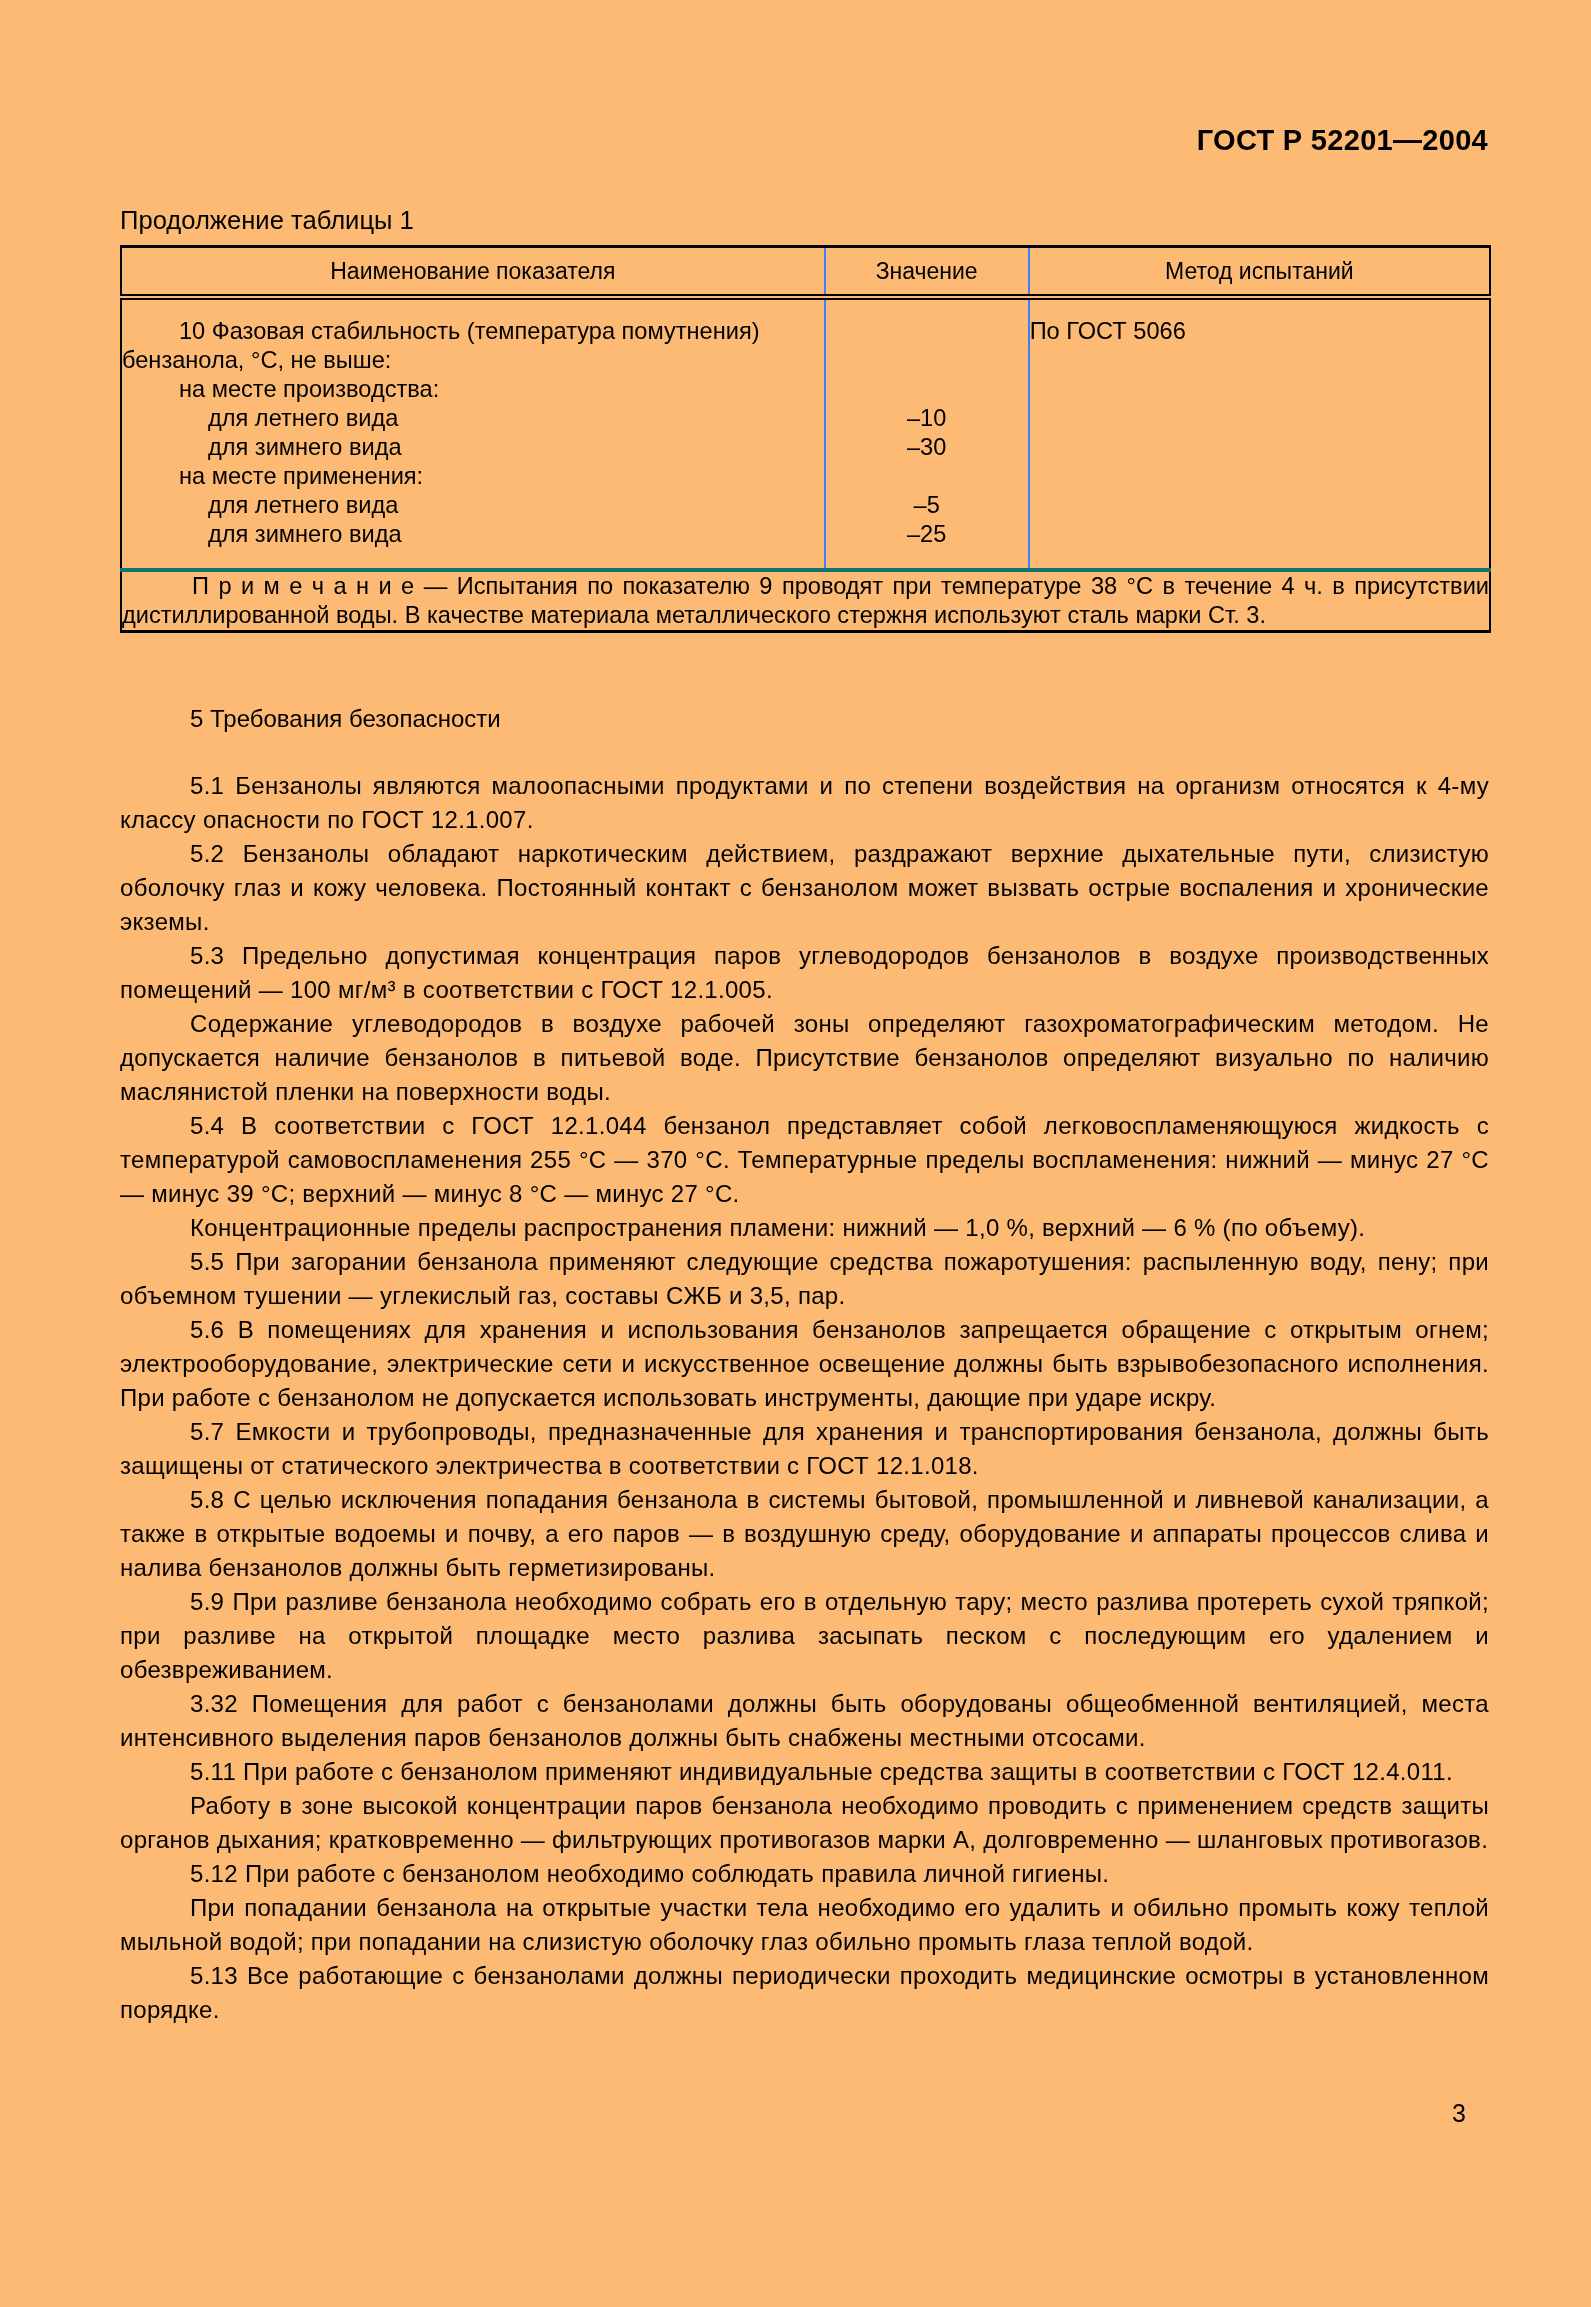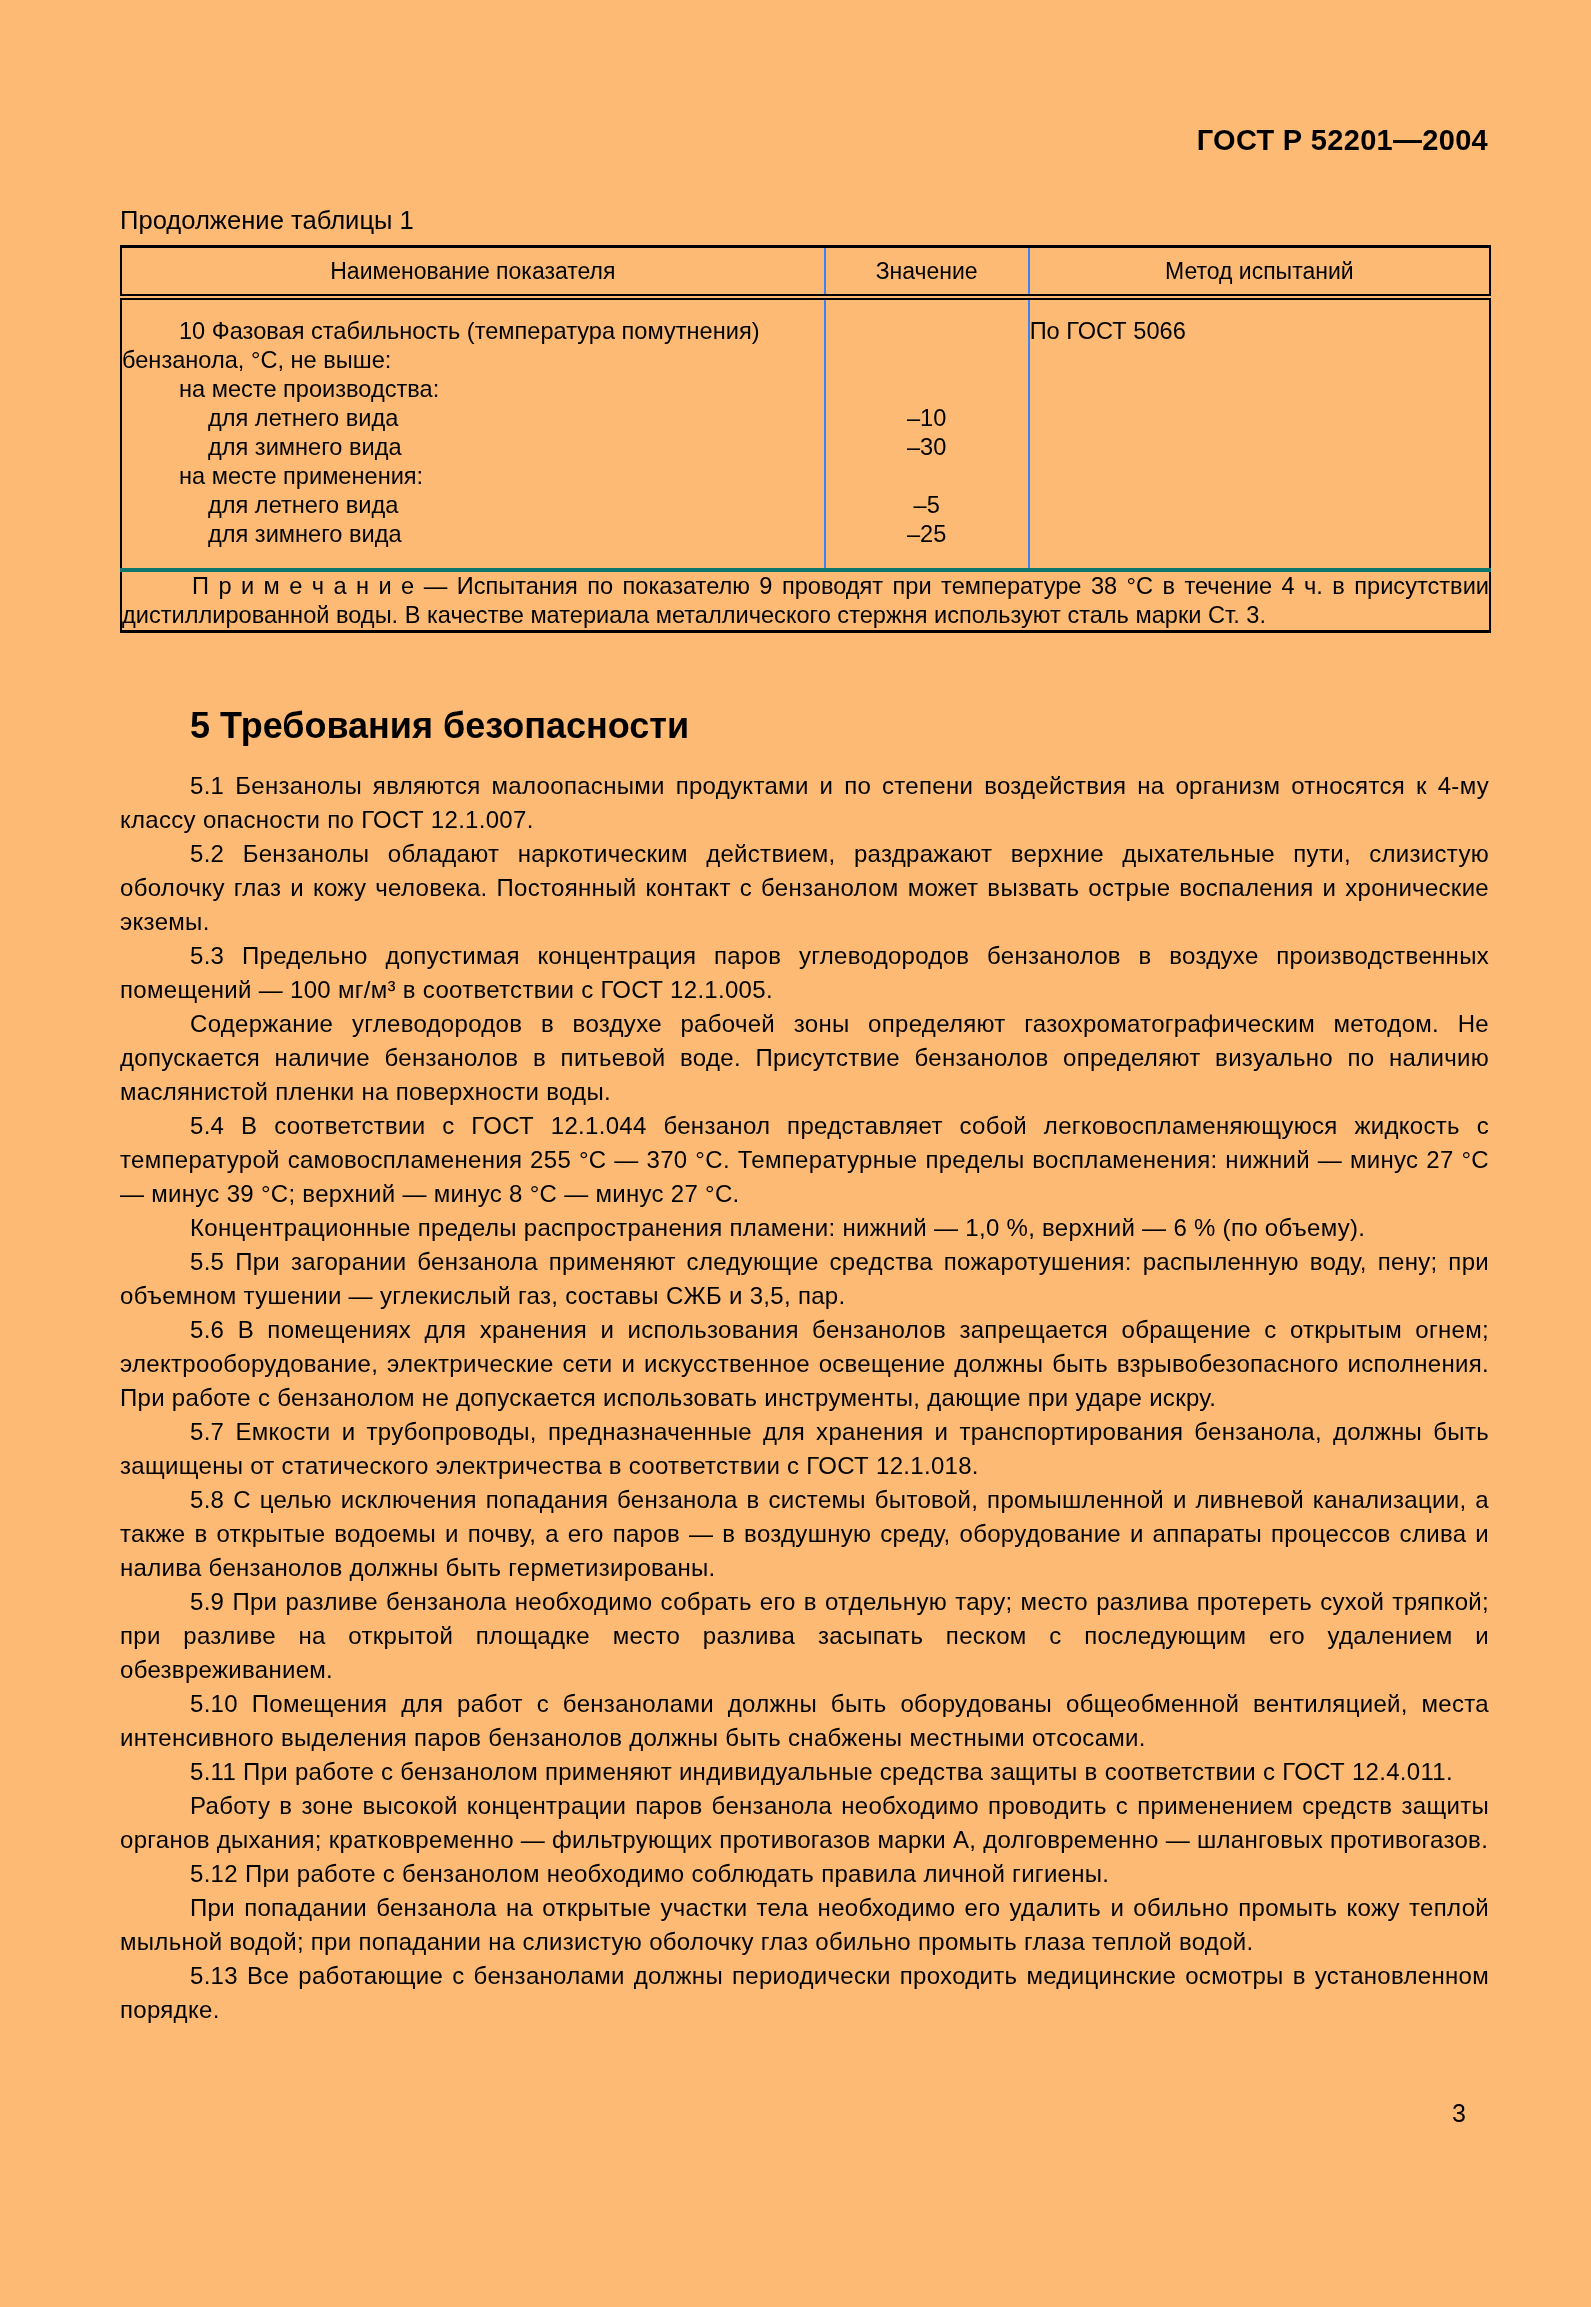--- a/index.html
+++ b/index.html
@@ -67,22 +67,22 @@
     font-size: 23px;
     line-height: 31px;
     text-align: justify;
     text-indent: 70px;
     padding: 10.8px 16px 19px 16px;
   }
   .section-heading {
     position: absolute;
     top: 705px;
     left: 190px;
-    font-size: 36px;
-    font-weight: bold;
+    font-size: 24px;
+    font-weight: normal;
     white-space: nowrap;
   }
   .body-text {
     position: absolute;
     top: 769px;
     left: 120px;
     width: 1369px;
     font-size: 24px;
     line-height: 34px;
     letter-spacing: 0.3px;
@@ -177,21 +177,21 @@
     <p>5.2 Бензанолы обладают наркотическим действием, раздражают верхние дыхательные пути, слизис­тую оболочку глаз и кожу человека. Постоянный контакт с бензанолом может вызвать острые воспаления и хронические экземы.</p>
     <p>5.3 Предельно допустимая концентрация паров углеводородов бензанолов в воздухе производст­венных помещений — 100 мг/м³  в соответствии с ГОСТ 12.1.005.</p>
     <p>Содержание углеводородов в воздухе рабочей зоны определяют газохроматографическим методом. Не допускается наличие бензанолов в питьевой воде. Присутствие бензанолов определяют визуально по наличию маслянистой пленки на поверхности воды.</p>
     <p>5.4 В соответствии с ГОСТ 12.1.044 бензанол представляет собой легковоспламеняющуюся жидкость с температурой самовоспламенения 255 °С — 370 °С. Температурные пределы воспламенения: нижний — минус 27 °С — минус 39 °С; верхний — минус 8 °С — минус 27 °С.</p>
     <p>Концентрационные пределы распространения пламени: нижний — 1,0 %, верхний — 6 % (по объему).</p>
     <p>5.5 При загорании бензанола применяют следующие средства пожаротушения: распыленную воду, пену; при объемном тушении — углекислый газ, составы СЖБ и 3,5, пар.</p>
     <p>5.6 В помещениях для хранения и использования бензанолов запрещается обращение с открытым огнем; электрооборудование, электрические сети и искусственное освещение должны быть взрывобезо­пасного исполнения. При работе с бензанолом не допускается использовать инструменты, дающие при ударе искру.</p>
     <p>5.7 Емкости и трубопроводы, предназначенные для хранения и транспортирования бензанола, долж­ны быть защищены от статического электричества в соответствии с ГОСТ 12.1.018.</p>
     <p>5.8 С целью исключения попадания бензанола в системы бытовой, промышленной и ливневой кана­лизации, а также в открытые водоемы и почву, а его паров — в воздушную среду, оборудование и аппара­ты процессов слива и налива бензанолов должны быть герметизированы.</p>
     <p>5.9 При разливе бензанола необходимо собрать его в отдельную тару; место разлива протереть сухой тряпкой; при разливе на открытой площадке место разлива засыпать песком с последующим его удале­нием и обезвреживанием.</p>
-    <p>5.10 Помещения для работ с бензанолами должны быть оборудованы общеобменной вентиляцией, места интенсивного выделения паров бензанолов должны быть снабжены местными отсосами.</p>
+    <p>3.32 Помещения для работ с бензанолами должны быть оборудованы общеобменной вентиляцией, места интенсивного выделения паров бензанолов должны быть снабжены местными отсосами.</p>
     <p>5.11 При работе с бензанолом применяют индивидуальные средства защиты в соответствии с ГОСТ 12.4.011.</p>
     <p>Работу в зоне высокой концентрации паров бензанола необходимо проводить с применением средств защиты органов дыхания; кратковременно — фильтрующих противогазов марки А, долговременно — шлан­говых противогазов.</p>
     <p>5.12 При работе с бензанолом необходимо соблюдать правила личной гигиены.</p>
     <p>При попадании бензанола на открытые участки тела необходимо его удалить и обильно промыть кожу теплой мыльной водой; при попадании на слизистую оболочку глаз обильно промыть глаза теплой водой.</p>
     <p>5.13 Все работающие с бензанолами должны периодически проходить медицинские осмотры в уста­новленном порядке.</p>
   </div>
 
   <div class="page-number">3</div>
 
 </div>

